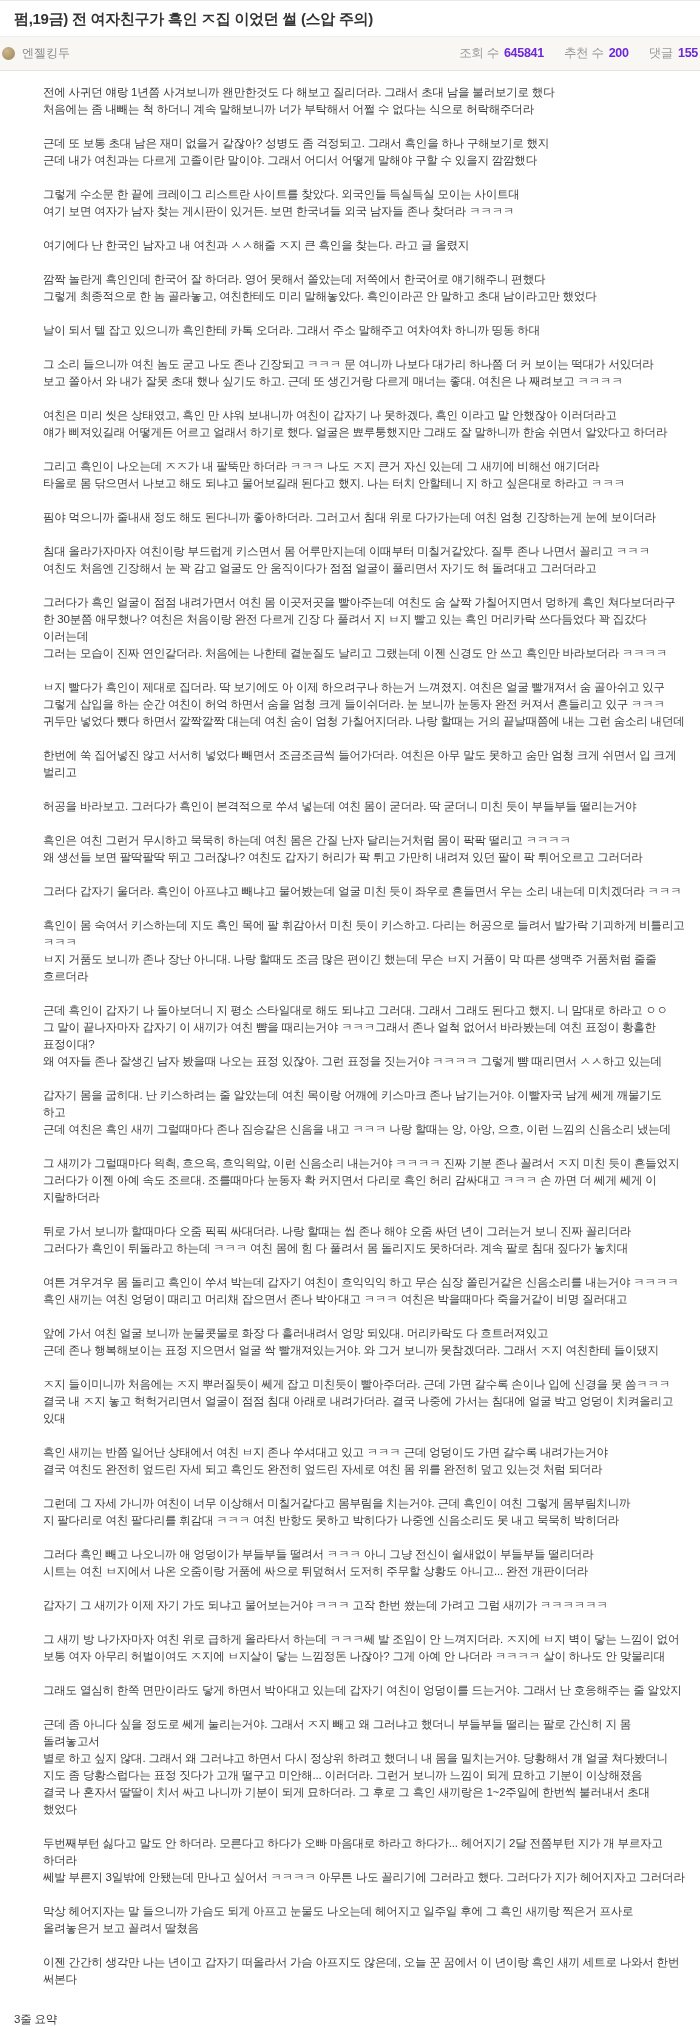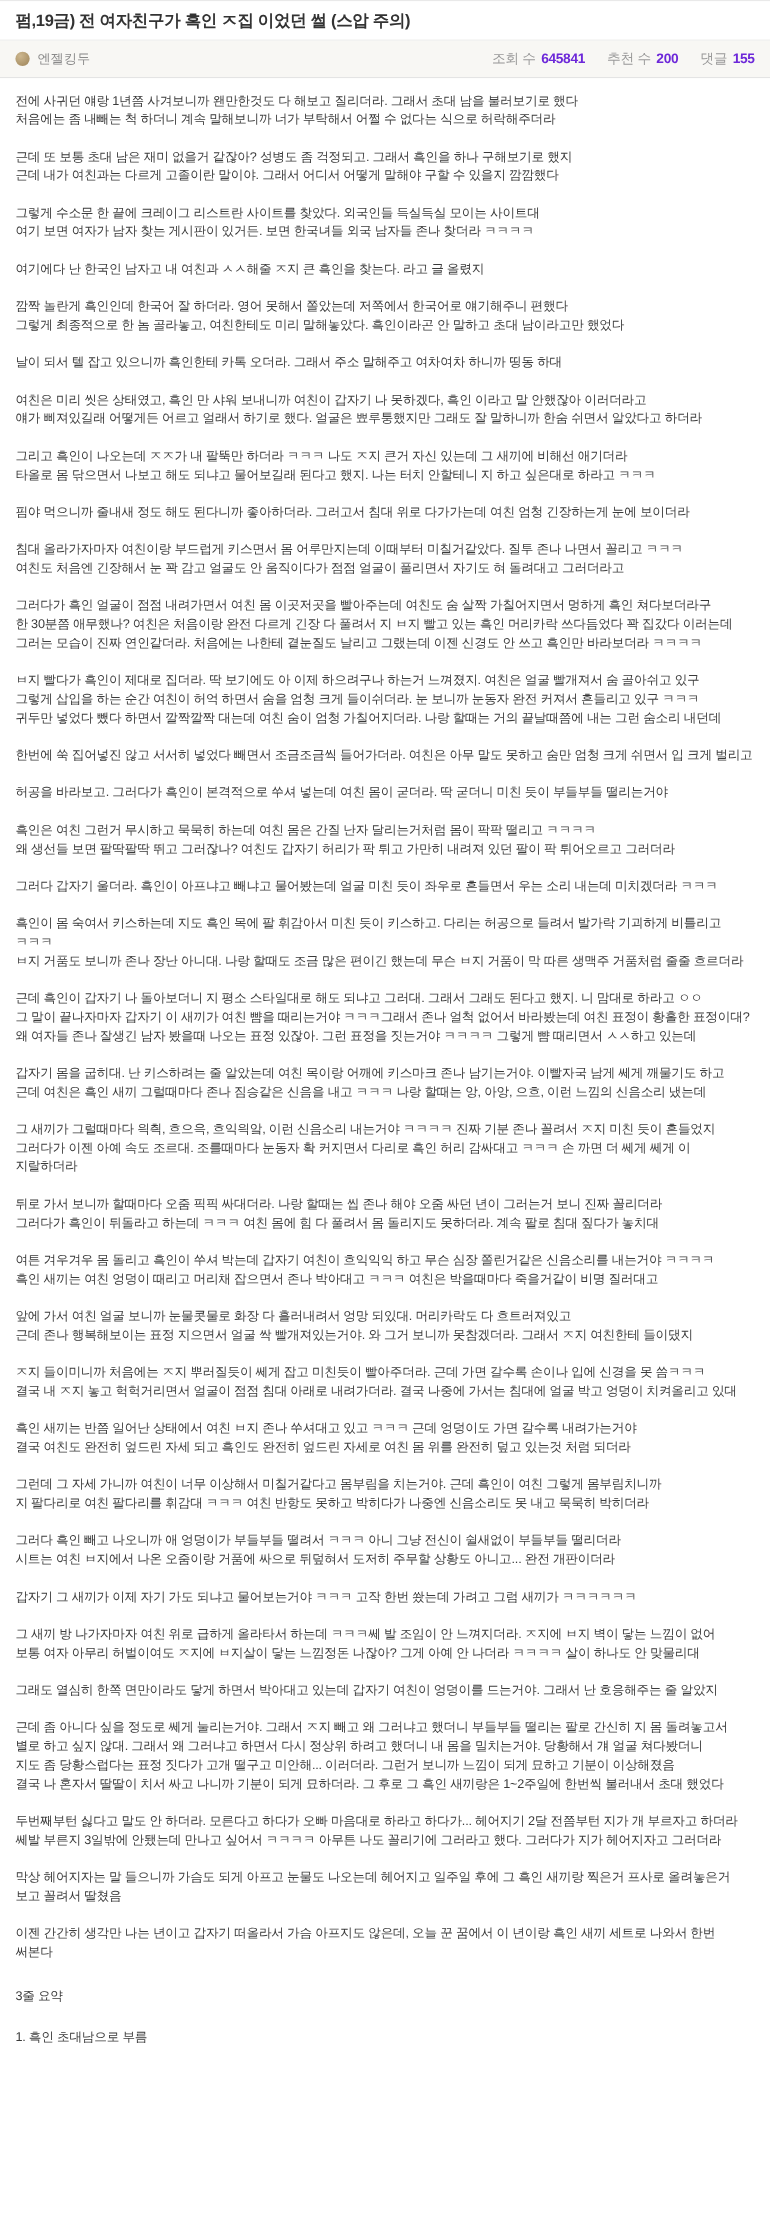--- a/index.html
+++ b/index.html
@@ -1,27 +1,27 @@
 <!DOCTYPE html>
 <html><head>
 <meta charset="utf-8">
 <style>
   html,body{margin:0;padding:0;background:#ffffff;}
   body{font-family:"Liberation Sans","DejaVu Sans",sans-serif;}
   .page{width:700px;background:#fff;}
   .title-row{border-top:1px solid #e9e9e9;padding:9px 26px 7px 14px;background:#fff;}
   .post-title{margin:0;font-size:15px;font-weight:bold;color:#333;letter-spacing:-0.3px;}
-  .author-row{display:flex;align-items:center;background:#f8f7f4;border-top:1px solid #efefef;border-bottom:1px solid #e4e4e4;padding:8px 14px;}
+  .author-row{display:flex;align-items:center;background:#f8f7f4;border-top:1px solid #efefef;border-bottom:1px solid #e4e4e4;padding:8px 2px;}
   .avatar{width:13px;height:13px;border-radius:50%;flex:0 0 auto;
           background:radial-gradient(circle at 35% 30%, #cdb78f 0%, #b29a70 55%, #9b8257 100%);}
   .author-name{color:#8a8a8a;font-size:12px;margin-left:7px;}
   .stats{margin-left:auto;display:flex;gap:20px;align-items:center;}
   .stat{color:#999;font-size:12.5px;letter-spacing:-0.3px;}
   .stat b{color:#6d28d9;margin-left:5px;font-weight:bold;}
-  .post-body{padding:13px 14px 0 14px;}
+  .post-body{padding:13px 14px 0 14px;margin-left:29px;}
   .post-body p, .summary p{margin:0 0 17px 0;font-size:11.5px;line-height:17px;color:#3a3a3a;letter-spacing:-0.2px;word-break:keep-all;}
   .summary{padding:6px 14px 8px 14px;}
   .summary-heading{font-weight:normal;}
   .summary-item{margin:0 0 5px 0 !important;line-height:22px !important;}
 </style>
 </head>
 <body>
 
 <div class="page">
 
@@ -39,20 +39,21 @@
     </div>
   </div>
 
   <div class="post-body" id="post-body">
       <p>전에 사귀던 얘랑 1년쯤 사겨보니까 왠만한것도 다 해보고 질리더라. 그래서 초대 남을 불러보기로 했다<br>처음에는 좀 내빼는 척 하더니 계속 말해보니까 너가 부탁해서 어쩔 수 없다는 식으로 허락해주더라</p>
       <p>근데 또 보통 초대 남은 재미 없을거 같잖아? 성병도 좀 걱정되고. 그래서 흑인을 하나 구해보기로 했지<br>근데 내가 여친과는 다르게 고졸이란 말이야. 그래서 어디서 어떻게 말해야 구할 수 있을지 깜깜했다</p>
       <p>그렇게 수소문 한 끝에 크레이그 리스트란 사이트를 찾았다. 외국인들 득실득실 모이는 사이트대<br>여기 보면 여자가 남자 찾는 게시판이 있거든. 보면 한국녀들 외국 남자들 존나 찾더라 ㅋㅋㅋㅋ</p>
       <p>여기에다 난 한국인 남자고 내 여친과 ㅅㅅ해줄 ㅈ지 큰 흑인을 찾는다. 라고 글 올렸지</p>
       <p>깜짝 놀란게 흑인인데 한국어 잘 하더라. 영어 못해서 쫄았는데 저쪽에서 한국어로 얘기해주니 편했다<br>그렇게 최종적으로 한 놈 골라놓고, 여친한테도 미리 말해놓았다. 흑인이라곤 안 말하고 초대 남이라고만 했었다</p>
       <p>날이 되서 텔 잡고 있으니까 흑인한테 카톡 오더라. 그래서 주소 말해주고 여차여차 하니까 띵동 하대</p>
+      <p>그 소리 들으니까 여친 놈도 굳고 나도 존나 긴장되고 ㅋㅋㅋ 문 여니까 나보다 대가리 하나쯤 더 커 보이는 떡대가 서있더라<br>보고 쫄아서 와 내가 잘못 초대 했나 싶기도 하고. 근데 또 생긴거랑 다르게 매너는 좋대. 여친은 나 째려보고 ㅋㅋㅋㅋ</p>
       <p>여친은 미리 씻은 상태였고, 흑인 만 샤워 보내니까 여친이 갑자기 나 못하겠다, 흑인 이라고 말 안했잖아 이러더라고<br>얘가 삐져있길래 어떻게든 어르고 얼래서 하기로 했다. 얼굴은 뾰루퉁했지만 그래도 잘 말하니까 한숨 쉬면서 알았다고 하더라</p>
       <p>그리고 흑인이 나오는데 ㅈㅈ가 내 팔뚝만 하더라 ㅋㅋㅋ 나도 ㅈ지 큰거 자신 있는데 그 새끼에 비해선 애기더라<br>타올로 몸 닦으면서 나보고 해도 되냐고 물어보길래 된다고 했지. 나는 터치 안할테니 지 하고 싶은대로 하라고 ㅋㅋㅋ</p>
       <p>핌야 먹으니까 줄내새 정도 해도 된다니까 좋아하더라. 그러고서 침대 위로 다가가는데 여친 엄청 긴장하는게 눈에 보이더라</p>
       <p>침대 올라가자마자 여친이랑 부드럽게 키스면서 몸 어루만지는데 이때부터 미칠거같았다. 질투 존나 나면서 꼴리고 ㅋㅋㅋ<br>여친도 처음엔 긴장해서 눈 꽉 감고 얼굴도 안 움직이다가 점점 얼굴이 풀리면서 자기도 혀 돌려대고 그러더라고</p>
       <p>그러다가 흑인 얼굴이 점점 내려가면서 여친 몸 이곳저곳을 빨아주는데 여친도 숨 살짝 가칠어지면서 멍하게 흑인 쳐다보더라구<br>한 30분쯤 애무했나? 여친은 처음이랑 완전 다르게 긴장 다 풀려서 지 ㅂ지 빨고 있는 흑인 머리카락 쓰다듬었다 꽉 집갔다 이러는데<br>그러는 모습이 진짜 연인같더라. 처음에는 나한테 곁눈질도 날리고 그랬는데 이젠 신경도 안 쓰고 흑인만 바라보더라 ㅋㅋㅋㅋ</p>
       <p>ㅂ지 빨다가 흑인이 제대로 집더라. 딱 보기에도 아 이제 하으려구나 하는거 느껴졌지. 여친은 얼굴 빨개져서 숨 골아쉬고 있구<br>그렇게 삽입을 하는 순간 여친이 허억 하면서 숨을 엄청 크게 들이쉬더라. 눈 보니까 눈동자 완전 커져서 흔들리고 있구 ㅋㅋㅋ<br>귀두만 넣었다 뺐다 하면서 깔짝깔짝 대는데 여친 숨이 엄청 가칠어지더라. 나랑 할때는 거의 끝날때쯤에 내는 그런 숨소리 내던데</p>
       <p>한번에 쑥 집어넣진 않고 서서히 넣었다 빼면서 조금조금씩 들어가더라. 여친은 아무 말도 못하고 숨만 엄청 크게 쉬면서 입 크게 벌리고</p>
       <p>허공을 바라보고. 그러다가 흑인이 본격적으로 쑤셔 넣는데 여친 몸이 굳더라. 딱 굳더니 미친 듯이 부들부들 떨리는거야</p>
       <p>흑인은 여친 그런거 무시하고 묵묵히 하는데 여친 몸은 간질 난자 달리는거처럼 몸이 팍팍 떨리고 ㅋㅋㅋㅋ<br>왜 생선들 보면 팔딱팔딱 뛰고 그러잖나? 여친도 갑자기 허리가 팍 튀고 가만히 내려져 있던 팔이 팍 튀어오르고 그러더라</p>
       <p>그러다 갑자기 울더라. 흑인이 아프냐고 빼냐고 물어봤는데 얼굴 미친 듯이 좌우로 흔들면서 우는 소리 내는데 미치겠더라 ㅋㅋㅋ</p>

